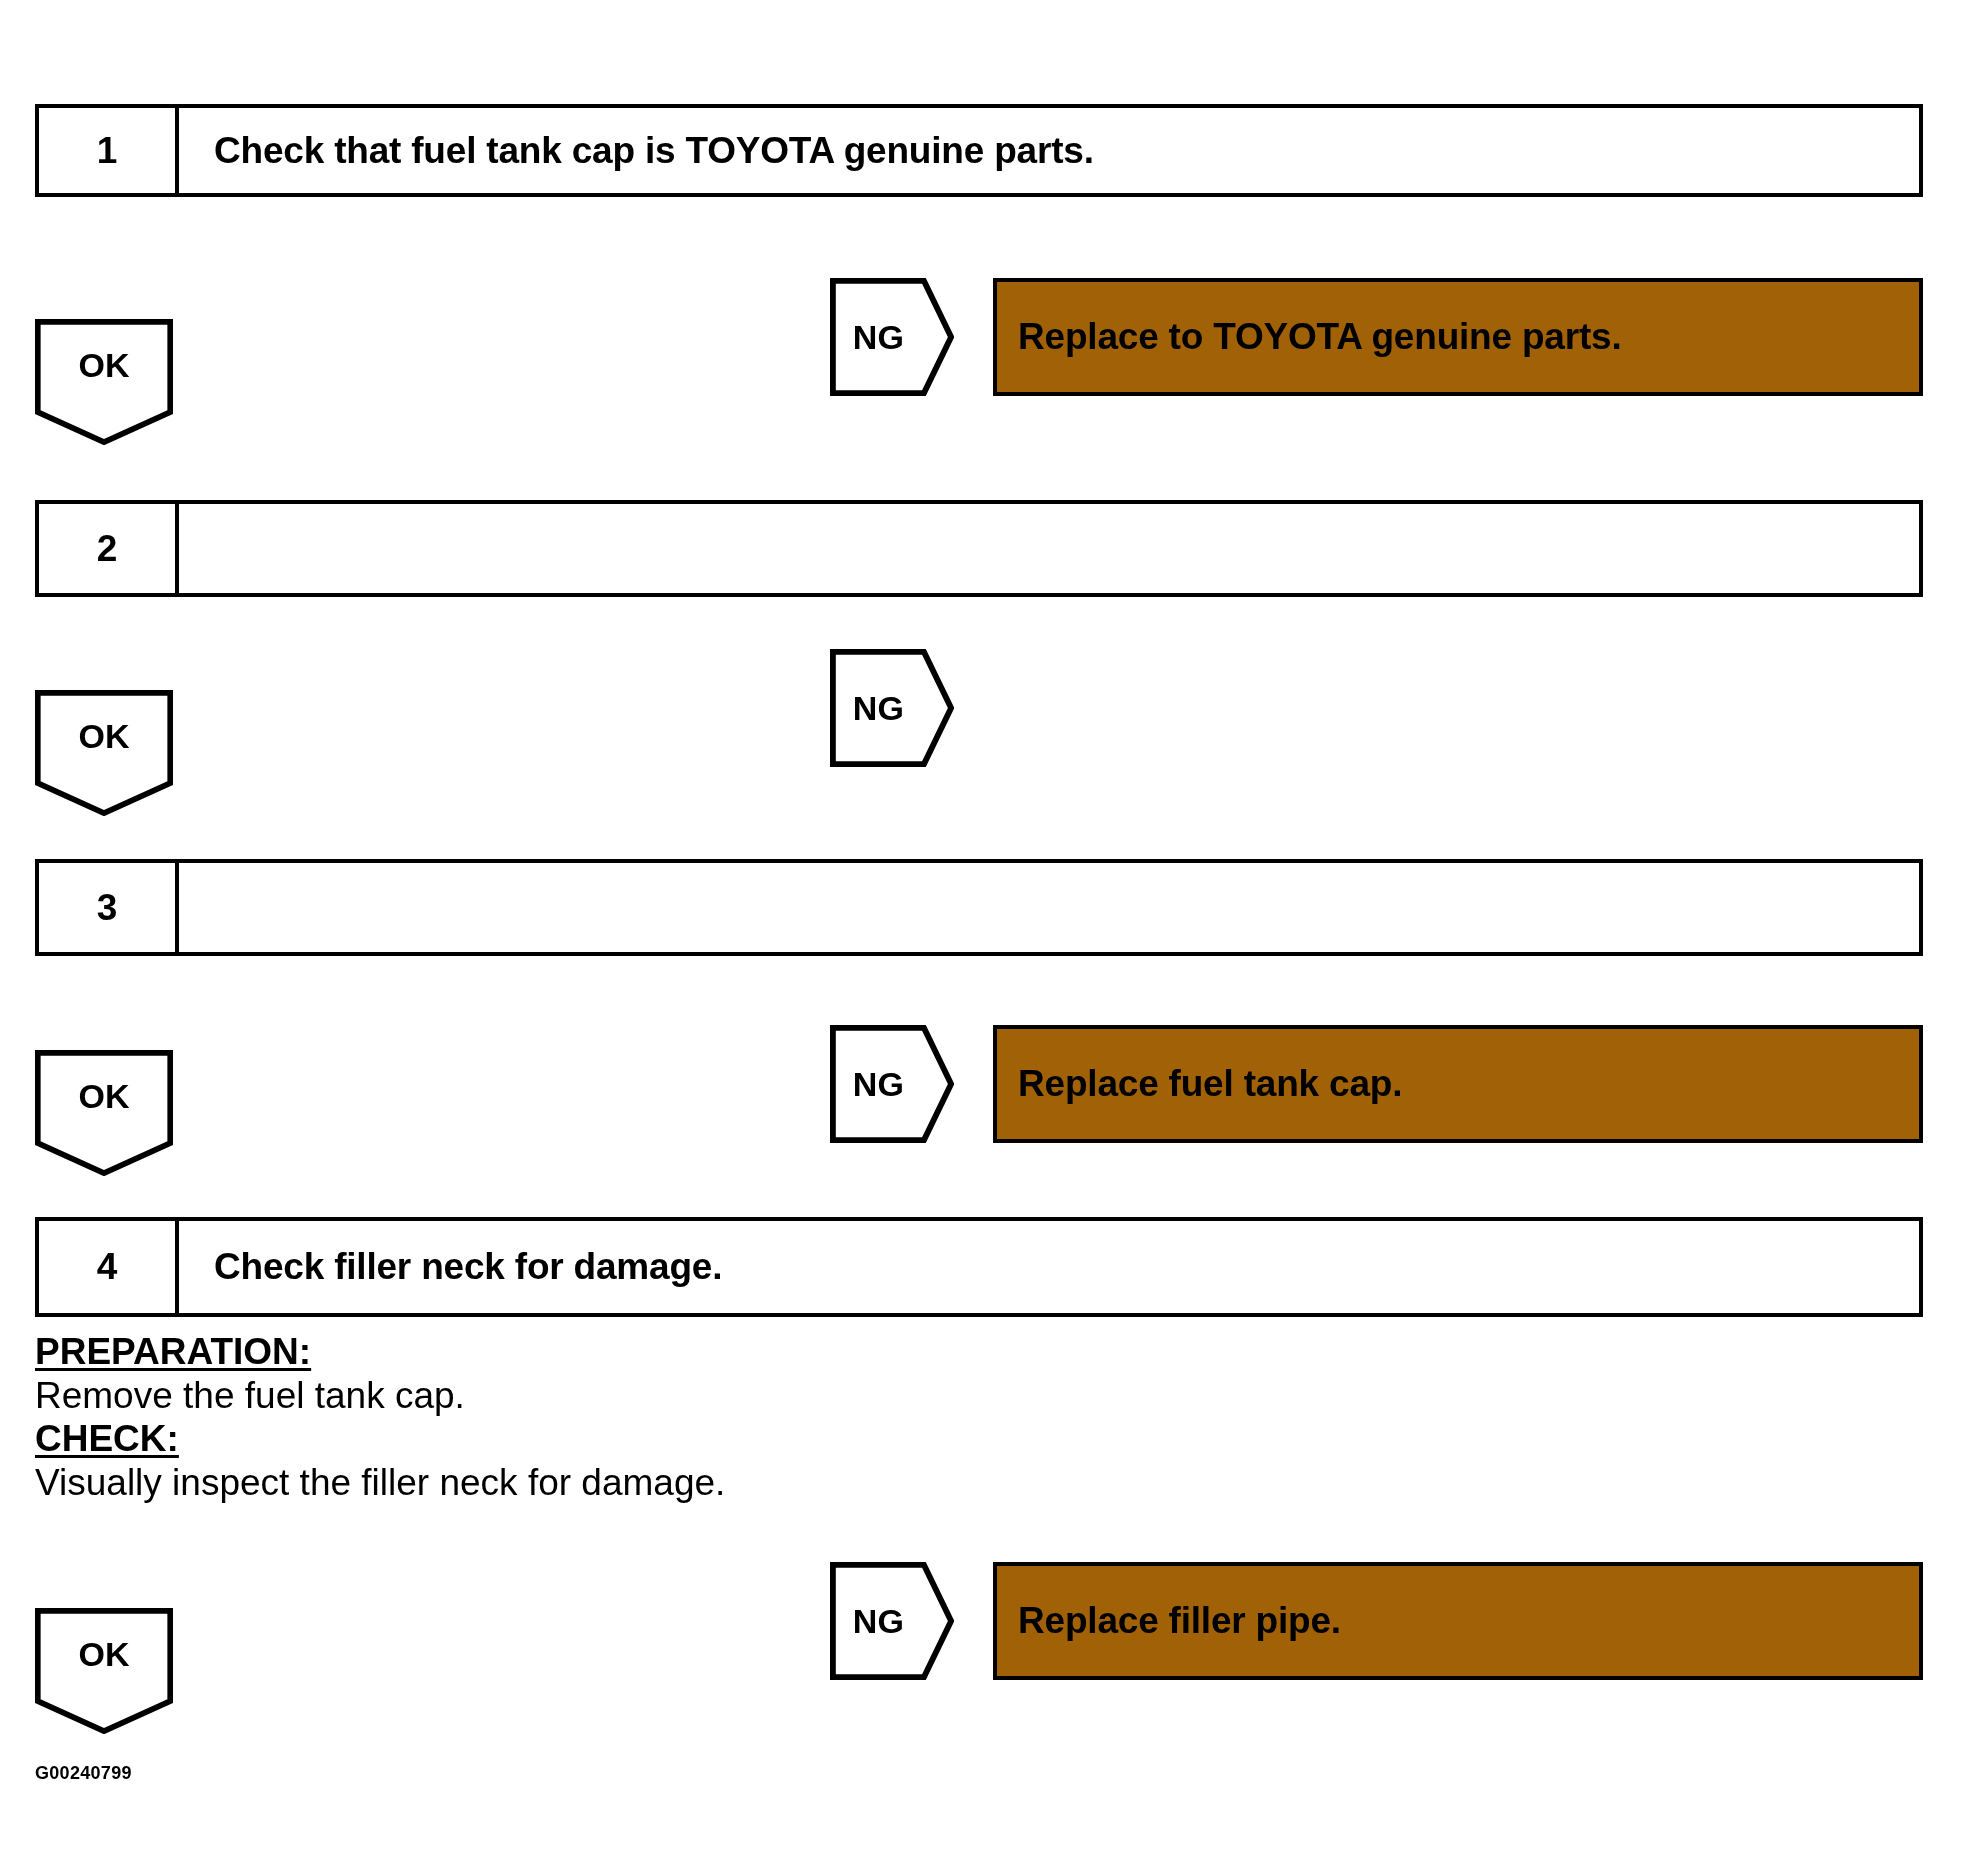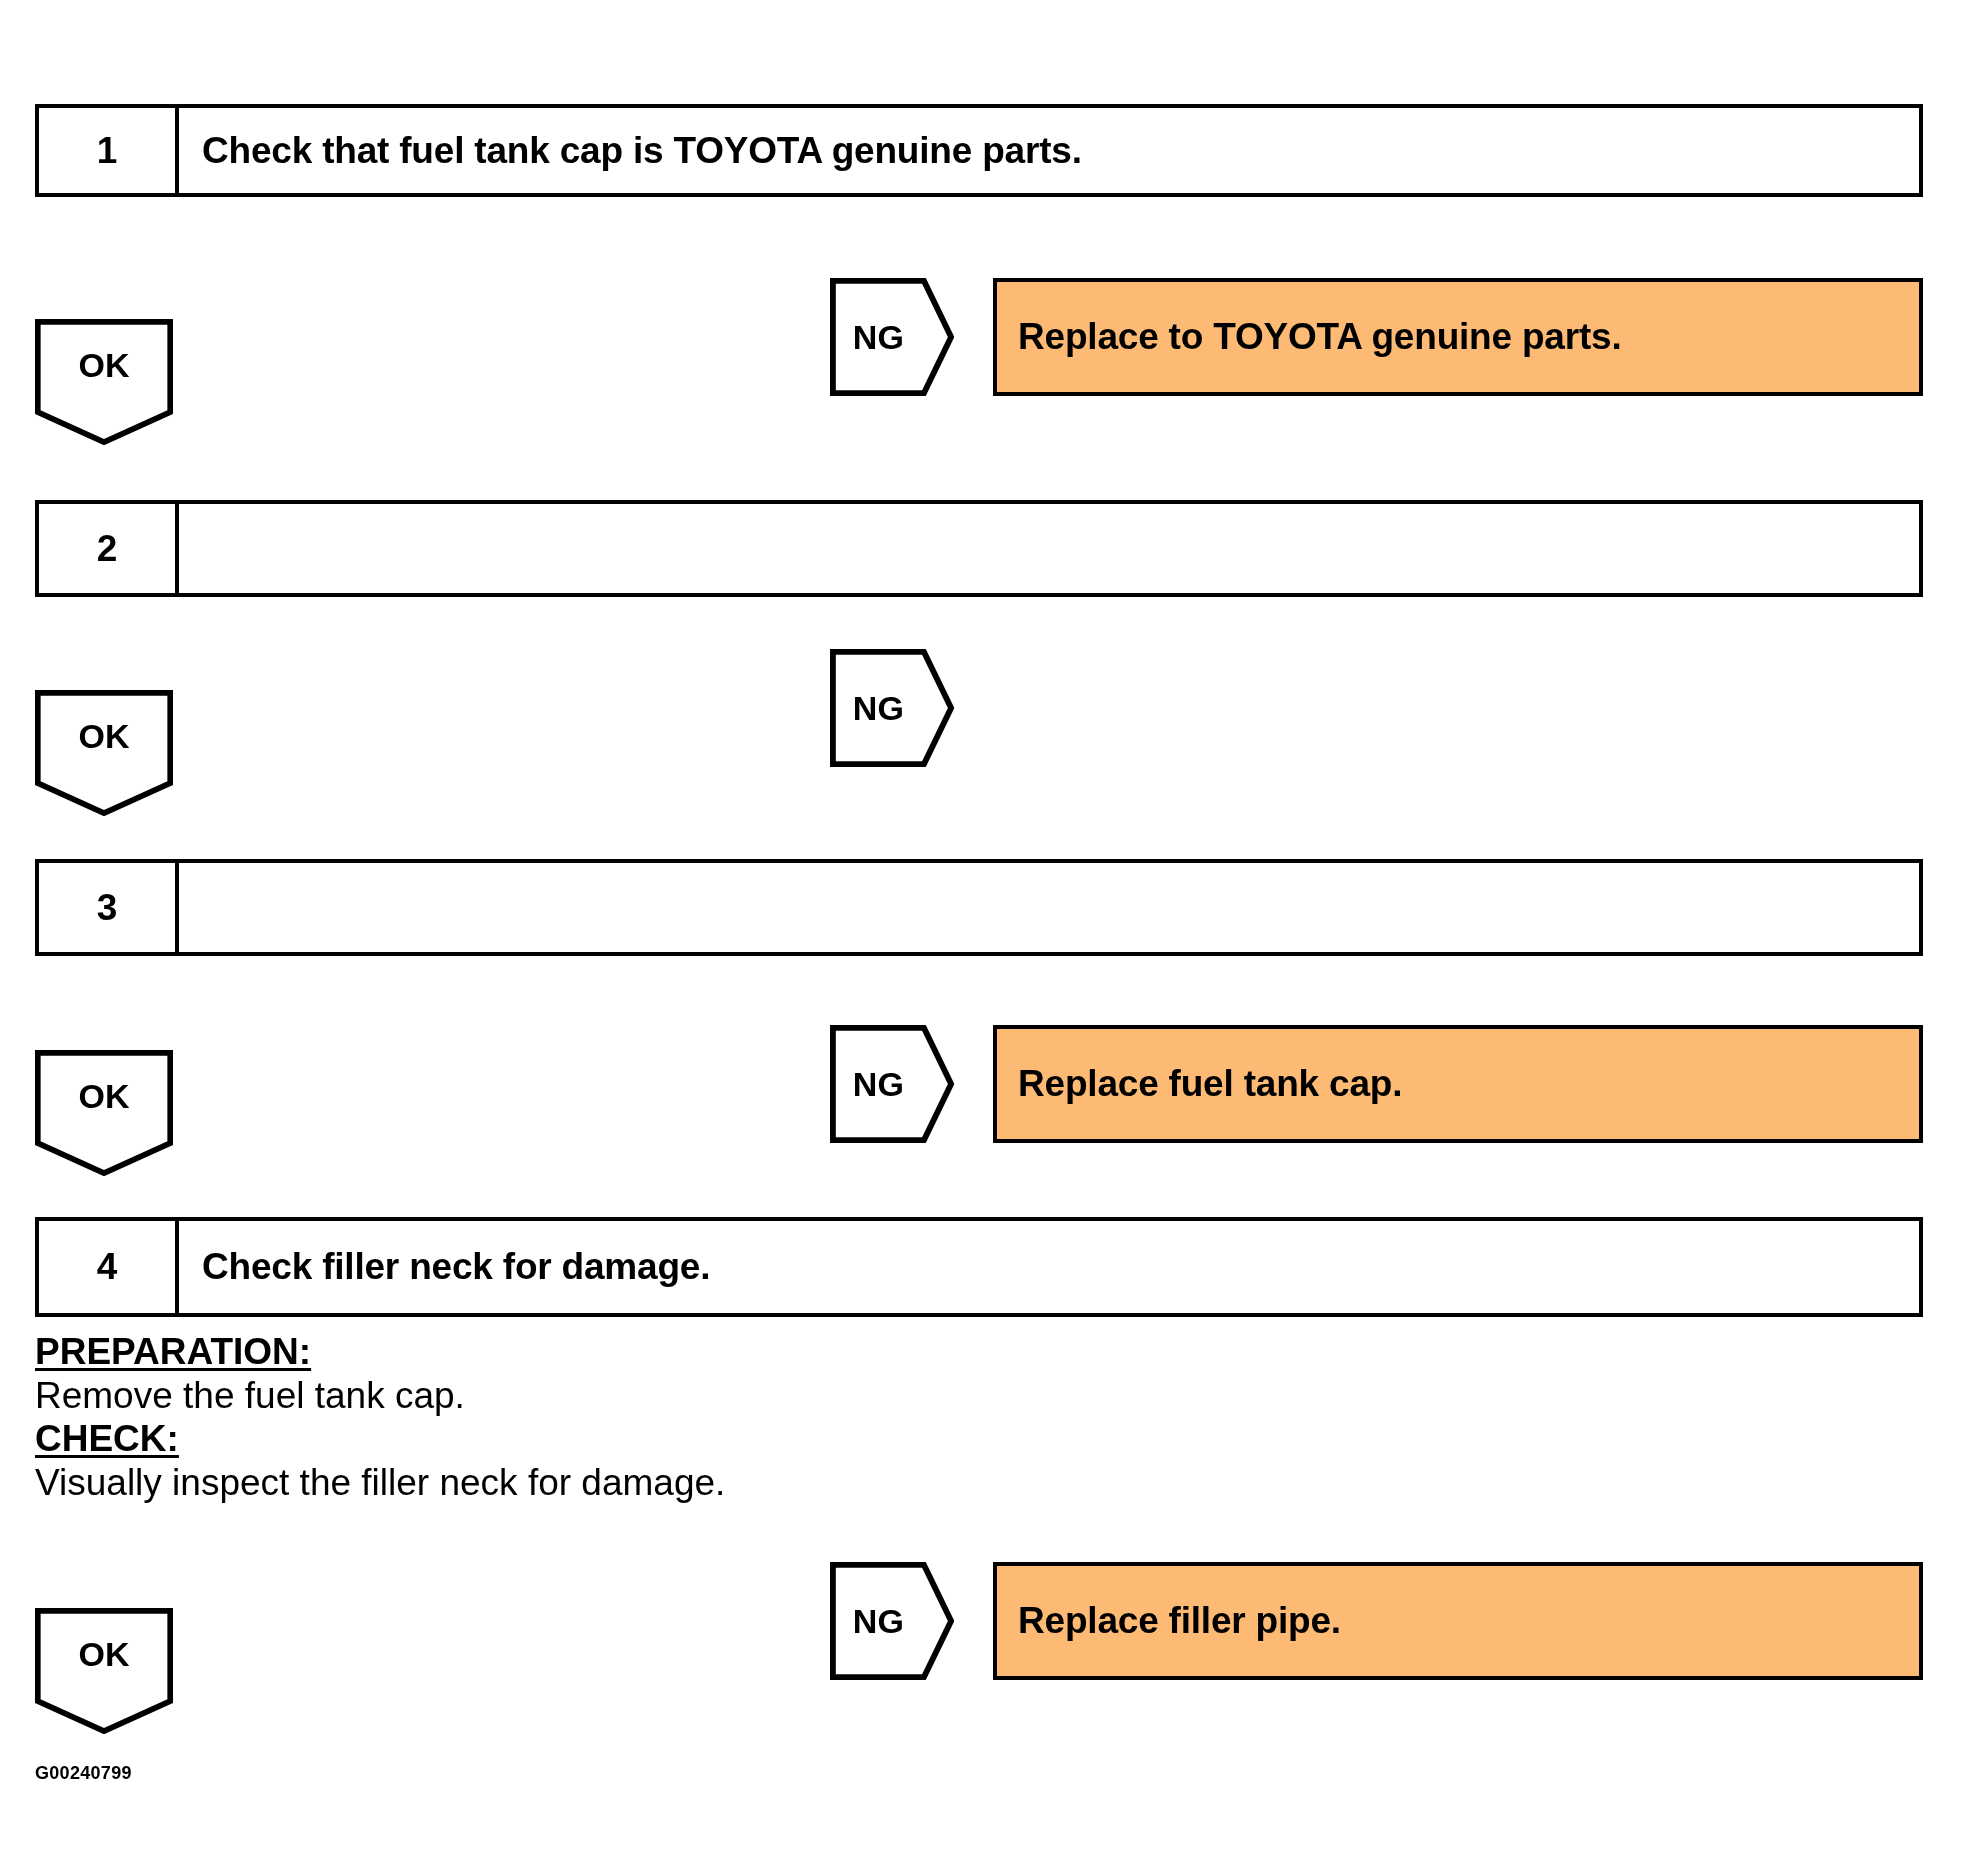--- a/index.html
+++ b/index.html
@@ -47,21 +47,21 @@
     display: flex;
     align-items: center;
     justify-content: center;
     font-size: 37px;
     font-weight: bold;
   }
   .step-text {
     flex: 1 1 auto;
     display: flex;
     align-items: center;
-    padding-left: 23px;
+    padding-left: 35px;
     font-size: 37px;
     font-weight: bold;
     letter-spacing: -0.2px;
   }
 
   
   .ok-shape {
     position: absolute;
     box-sizing: border-box;
     width: 138px;
@@ -114,21 +114,21 @@
     justify-content: center;
     font-size: 34px;
     font-weight: bold;
   }
 
   
   .result-box {
     position: absolute;
     box-sizing: border-box;
     border: 4.8px solid #000;
-    background: #fdba74;
+    background: #a16207;
     display: flex;
     align-items: center;
     padding-left: 21px;
     font-size: 37px;
     font-weight: bold;
     letter-spacing: -0.2px;
   }
 
   
   .prose {

